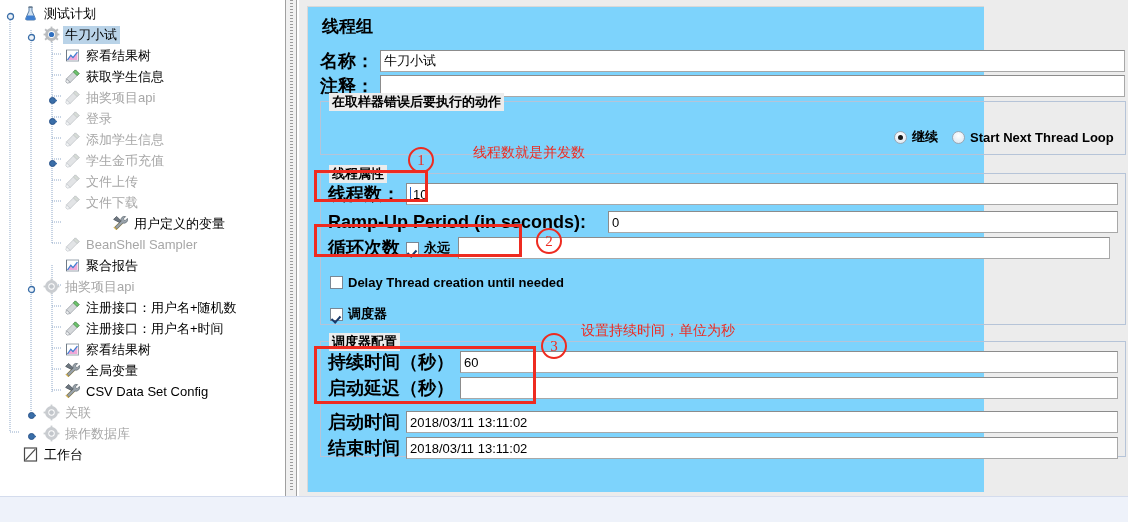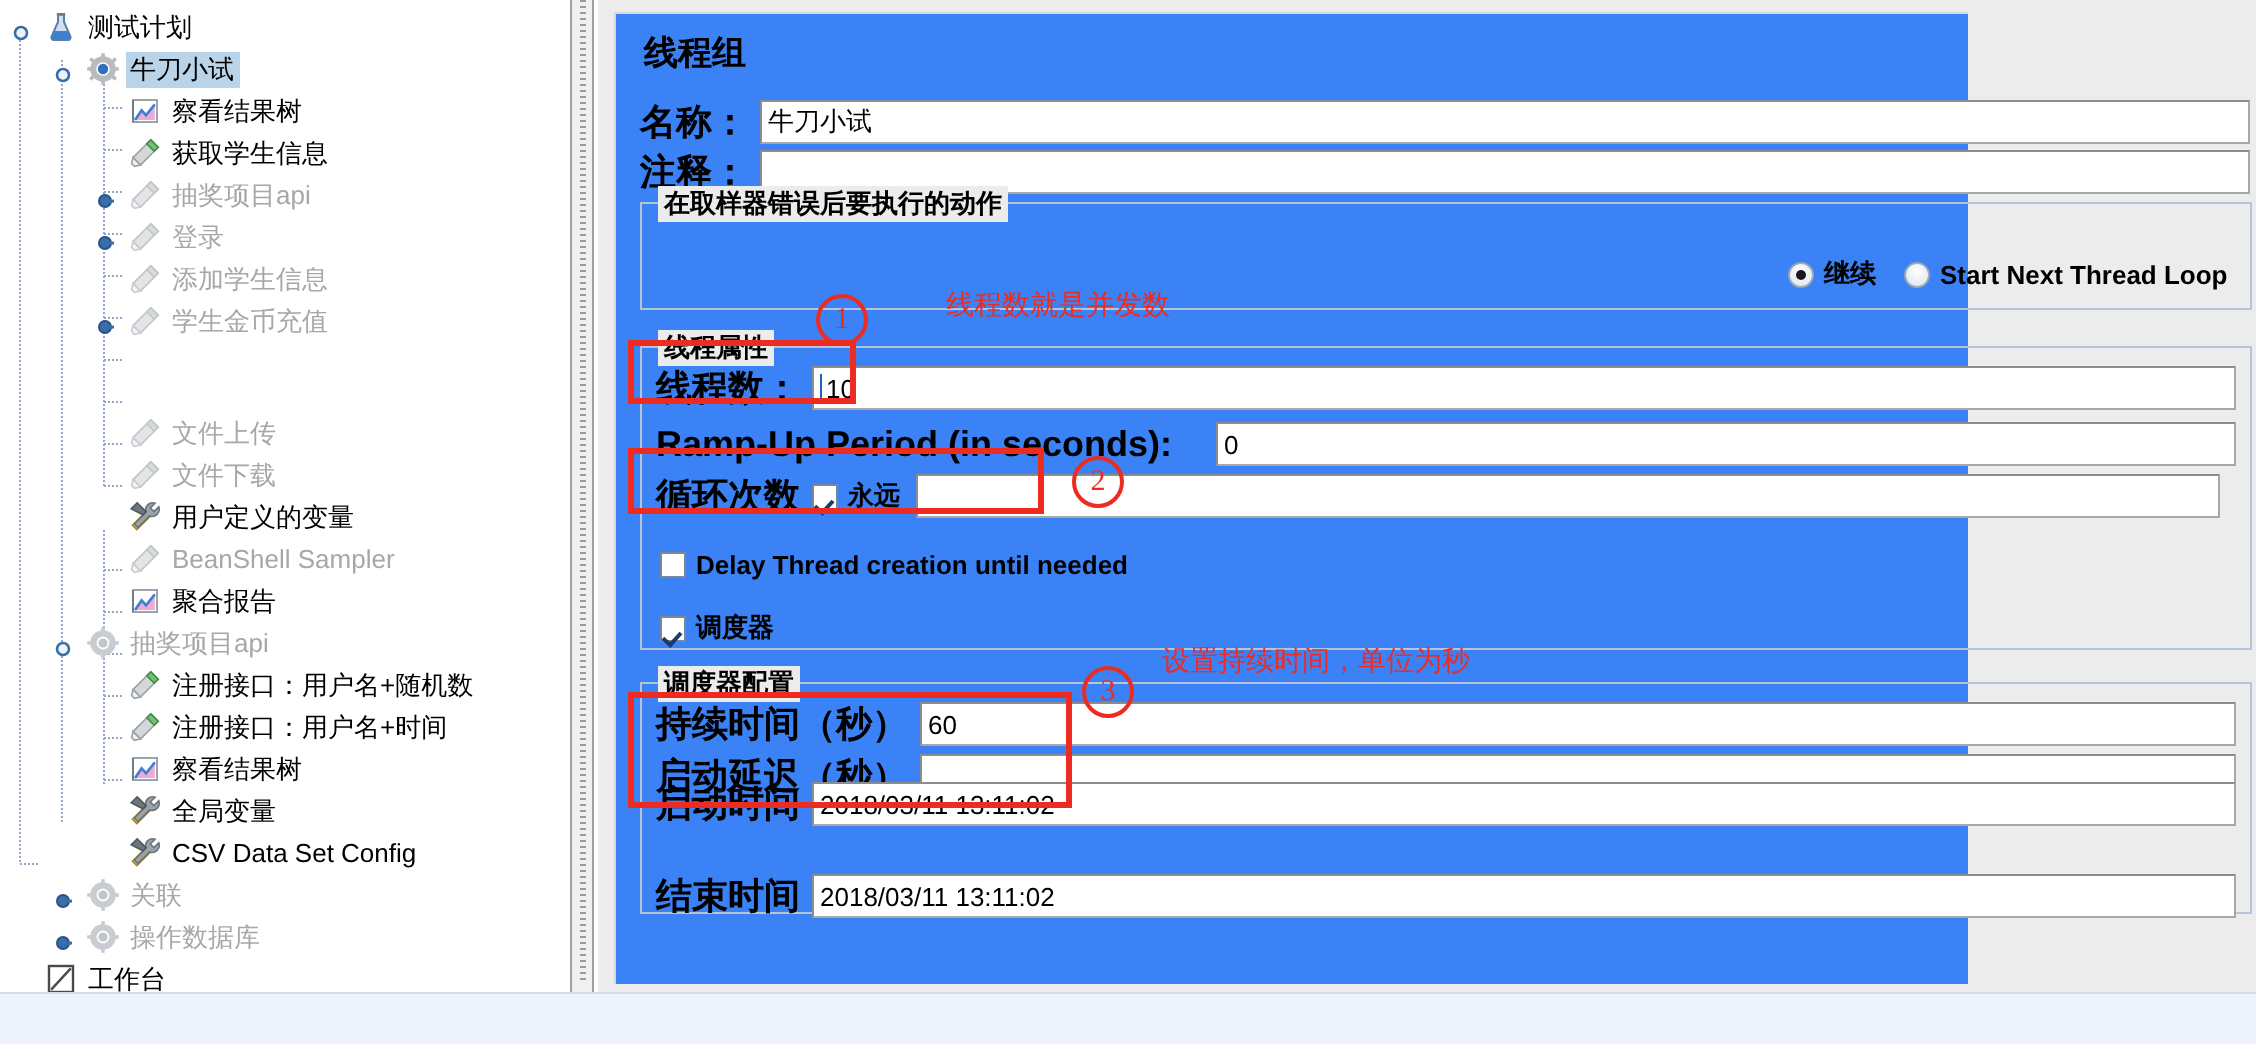--- a/index.html
+++ b/index.html
@@ -91,21 +91,21 @@
     position: absolute;
     left: 298px; top: 0;
     width: 830px; height: 496px;
     background: #ececec;
     border-left: 1px solid #ffffff;
   }
   .cfg-inner {
     position: absolute;
     left: 8px; top: 6px;
     width: 677px; height: 486px;
-    background: #3b82f6;
+    background: #7dd3fc;
     border-top: 1px solid #d8d8d8;
     border-left: 1px solid #d8d8d8;
     text-decoration: underline;
   }
   .panel-title {
     position: absolute;
     left: 14px; top: 8px;
     font-size: 17px;
     font-weight: bold;
     color: #000;
@@ -381,41 +381,41 @@
             </svg></span>
           <span class="ic">
             <svg width="17" height="17" viewBox="0 0 17 17">
               <path d="M11.4 1.9 L15.1 5.6 L6.2 14.5 L2.5 10.8 Z" fill="#e2e4e6" stroke="#c0c4c8" stroke-width="0.8"></path>
               <path d="M11.4 1.9 L15.1 5.6 L13.1 7.6 L9.4 3.9 Z" fill="#d6dcd6" stroke="#c0c4c8" stroke-width="0.8"></path>
               <path d="M2.5 10.8 L6.2 14.5 L3.2 15.2 L1.8 13.8 Z" fill="#f2f4f5" stroke="#c8ccd0" stroke-width="0.8"></path>
             </svg>
           </span>
           <span class="label">学生金币充值</span>
         </div>
-        <div class="node dim" style="padding-left: 64px; margin-top: 35px;">
+        <div class="node dim" style="padding-left: 64px;">
           <span class="ic">
             <svg width="17" height="17" viewBox="0 0 17 17">
               <path d="M11.4 1.9 L15.1 5.6 L6.2 14.5 L2.5 10.8 Z" fill="#e2e4e6" stroke="#c0c4c8" stroke-width="0.8"></path>
               <path d="M11.4 1.9 L15.1 5.6 L13.1 7.6 L9.4 3.9 Z" fill="#d6dcd6" stroke="#c0c4c8" stroke-width="0.8"></path>
               <path d="M2.5 10.8 L6.2 14.5 L3.2 15.2 L1.8 13.8 Z" fill="#f2f4f5" stroke="#c8ccd0" stroke-width="0.8"></path>
             </svg>
           </span>
           <span class="label">文件上传</span>
         </div>
         <div class="node dim" style="padding-left: 64px;">
           <span class="ic">
             <svg width="17" height="17" viewBox="0 0 17 17">
               <path d="M11.4 1.9 L15.1 5.6 L6.2 14.5 L2.5 10.8 Z" fill="#e2e4e6" stroke="#c0c4c8" stroke-width="0.8"></path>
               <path d="M11.4 1.9 L15.1 5.6 L13.1 7.6 L9.4 3.9 Z" fill="#d6dcd6" stroke="#c0c4c8" stroke-width="0.8"></path>
               <path d="M2.5 10.8 L6.2 14.5 L3.2 15.2 L1.8 13.8 Z" fill="#f2f4f5" stroke="#c8ccd0" stroke-width="0.8"></path>
             </svg>
           </span>
           <span class="label">文件下载</span>
         </div>
-        <div class="node" style="padding-left: 64px;">
+        <div class="node" style="padding-left: 64px; margin-left: 48px;">
           <span class="ic">
             <svg width="17" height="17" viewBox="0 0 17 17">
               <path d="M2.2 12.6 L8.4 6.4 L10.6 8.6 L4.4 14.8 Z" fill="#f2c13c" stroke="#a8861f" stroke-width="0.8"></path>
               <path d="M13.6 1.6 a3.6 3.6 0 0 0-4.6 4.6 L3.2 12 l1.8 1.8 L10.8 8 a3.6 3.6 0 0 0 4.6-4.6 L13 5.8 l-1.8-1.8z" fill="#9aa3ab" stroke="#6a737b" stroke-width="0.8"></path>
               <path d="M1.6 4.4 L4.6 1.4 L9 5.8 L7.4 7.4 Z" fill="#6e7780" stroke="#4e575f" stroke-width="0.8"></path>
             </svg>
           </span>
           <span class="label">用户定义的变量</span>
         </div>
         <div class="node dim" style="padding-left: 64px;">
@@ -639,21 +639,21 @@
       <div class="row" style="left:20px; top:344px; width:790px;">
         <div class="lbl">持续时间（秒）</div>
         <div class="tf" style="width:690px;">60</div>
       </div>
 
       <div class="row" style="left:20px; top:370px; width:790px;">
         <div class="lbl">启动延迟（秒）</div>
         <div class="tf" style="width:690px;"></div>
       </div>
 
-      <div class="row" style="left:20px; top:384px; width:790px;">
+      <div class="row" style="left:20px; top:404px; width:790px;">
         <div class="lbl">启动时间</div>
         <div class="tf" style="width:723px;">2018/03/11 13:11:02</div>
       </div>
 
       <div class="row" style="left:20px; top:430px; width:790px;">
         <div class="lbl">结束时间</div>
         <div class="tf" style="width:723px;">2018/03/11 13:11:02</div>
       </div>
 
     </div>

